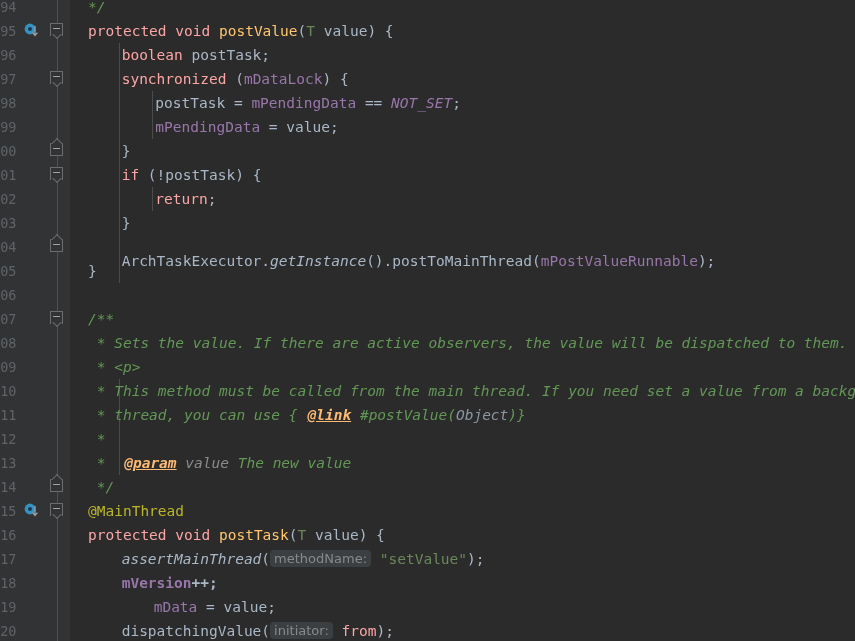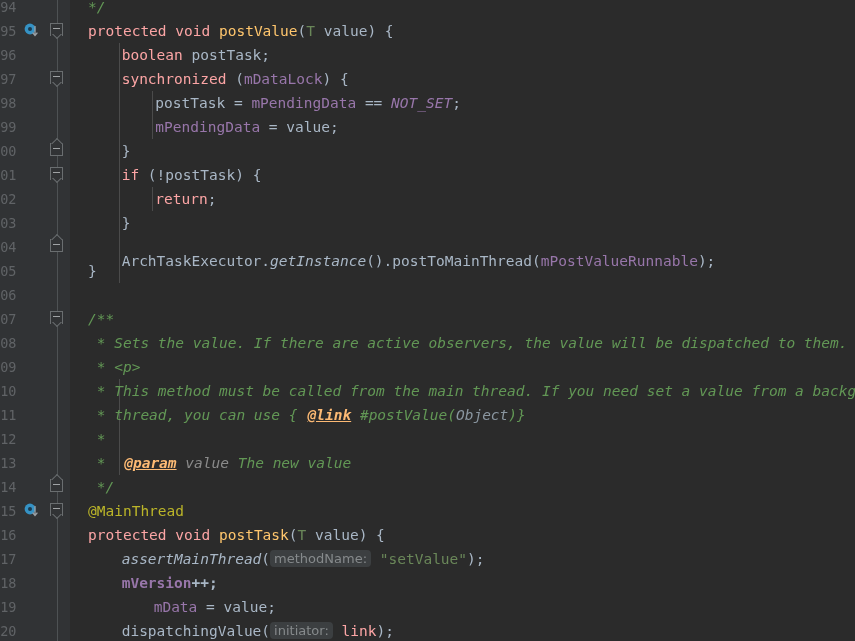--- a/index.html
+++ b/index.html
@@ -232,17 +232,17 @@
         <div class="line" style="top: 379px; left: 18px;"><span class="cmt"> * This method must be called from the main thread. If you need set a value from a background</span></div>
         <div class="line" style="top: 403px; left: 18px;"><span class="cmt"> * thread, you can use {</span><span class="cmt-tag">@link</span><span class="cmt"> #postValue(</span><span class="cmt-lnk">Object</span><span class="cmt">)}</span></div>
         <div class="line" style="top: 427px; left: 18px;"><span class="cmt"> *</span></div>
         <div class="line" style="top: 451px; left: 18px; text-align: center;"><span class="cmt"> * </span><span class="cmt-tag">@param</span><span class="cmt"> </span><span class="cmt-par">value</span><span class="cmt"> The new value</span></div>
         <div class="line" style="top: 475px; left: 18px;"><span class="cmt"> */</span></div>
         <div class="line" style="top: 499px; left: 18px;"><span class="anno">@MainThread</span></div>
         <div class="line" style="top: 523px; left: 18px;"><span class="kw">protected</span><span class="punc"> </span><span class="kw">void</span><span class="punc"> </span><span class="mname">postTask</span><span class="punc">(</span><span class="gen">T</span><span class="punc"> value) {</span></div>
         <div class="line" style="top: 547px; left: 51.68px;"><span class="sfn">assertMainThread</span><span class="punc">(</span><span class="hint">methodName:</span><span class="punc"> </span><span class="str">"setValue"</span><span class="punc">);</span></div>
         <div class="line" style="top: 571px; left: 51.68px; font-weight: bold;"><span class="fld">mVersion</span><span class="punc">++;</span></div>
         <div class="line" style="top: 595px; left: 51.68px; margin-left: 32px;"><span class="fld">mData</span><span class="punc"> = value;</span></div>
-        <div class="line" style="top: 619px; left: 51.68px;"><span class="typ">dispatchingValue</span><span class="punc">(</span><span class="hint">initiator:</span><span class="punc"> </span><span class="kw">link</span><span class="punc">);</span></div>
+        <div class="line" style="top: 619px; left: 51.68px;"><span class="typ">dispatchingValue</span><span class="punc">(</span><span class="hint">initiator:</span><span class="punc"> </span><span class="kw">from</span><span class="punc">);</span></div>
       </div>
   </div>
 
 </div>
 
 </body></html>

